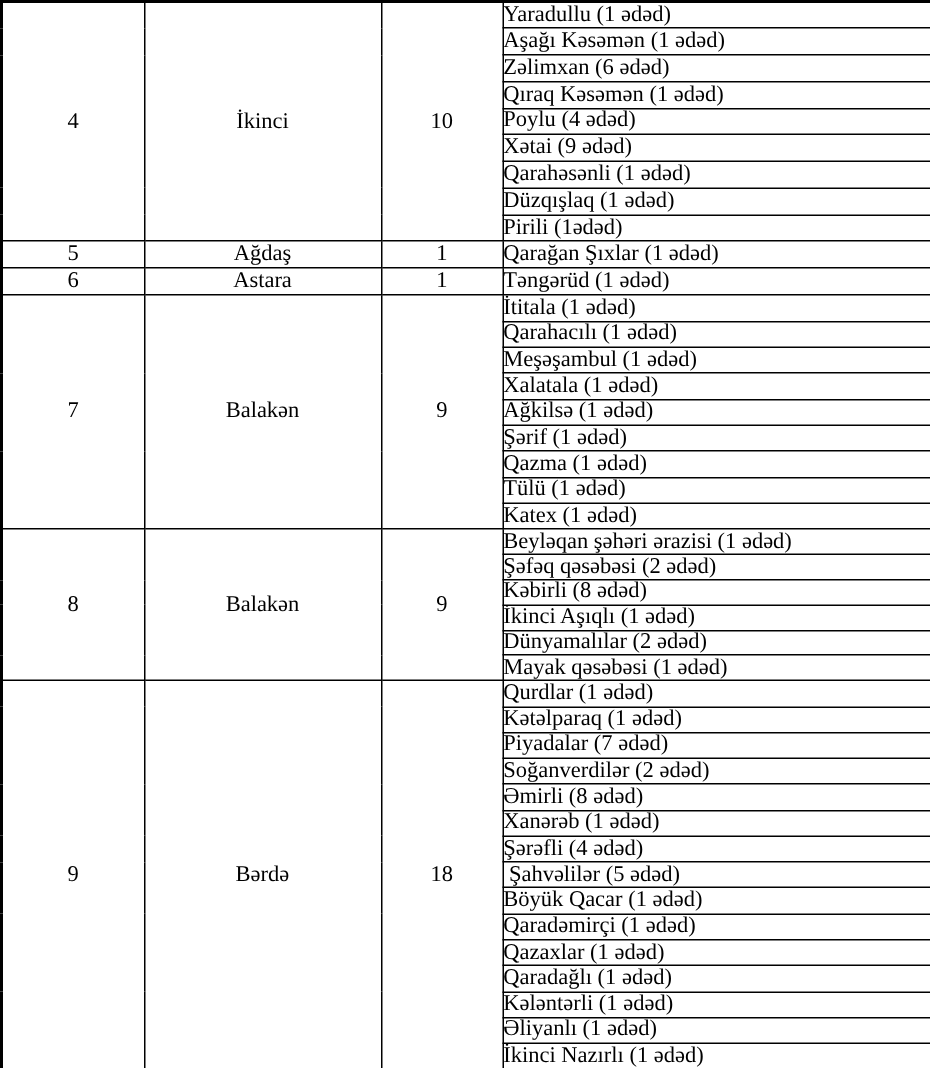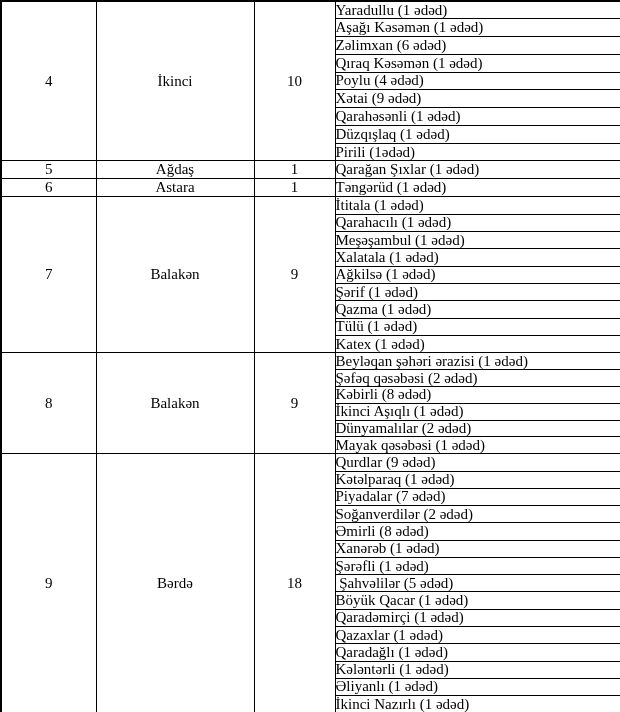--- a/index.html
+++ b/index.html
@@ -158,39 +158,39 @@
       </tr>
       <tr>
         <td class="village-cell">Mayak qəsəbəsi (1 ədəd)</td>
       </tr>
     </tbody>
     <tbody class="sec5">
       <tr>
         <td class="num-cell" rowspan="15">9</td>
         <td class="district-cell" rowspan="15">Bərdə</td>
         <td class="count-cell" rowspan="15">18</td>
-        <td class="village-cell">Qurdlar (9 ədəd)</td>
+        <td class="village-cell">Qurdlar (1 ədəd)</td>
       </tr>
       <tr>
         <td class="village-cell">Kətəlparaq (1 ədəd)</td>
       </tr>
       <tr>
         <td class="village-cell">Piyadalar (7 ədəd)</td>
       </tr>
       <tr>
         <td class="village-cell">Soğanverdilər (2 ədəd)</td>
       </tr>
       <tr>
         <td class="village-cell">Əmirli (8 ədəd)</td>
       </tr>
       <tr>
         <td class="village-cell">Xanərəb (1 ədəd)</td>
       </tr>
       <tr>
-        <td class="village-cell">Şərəfli (1 ədəd)</td>
+        <td class="village-cell">Şərəfli (4 ədəd)</td>
       </tr>
       <tr>
         <td class="village-cell"> Şahvəlilər (5 ədəd)</td>
       </tr>
       <tr>
         <td class="village-cell">Böyük Qacar (1 ədəd)</td>
       </tr>
       <tr>
         <td class="village-cell">Qaradəmirçi (1 ədəd)</td>
       </tr>

